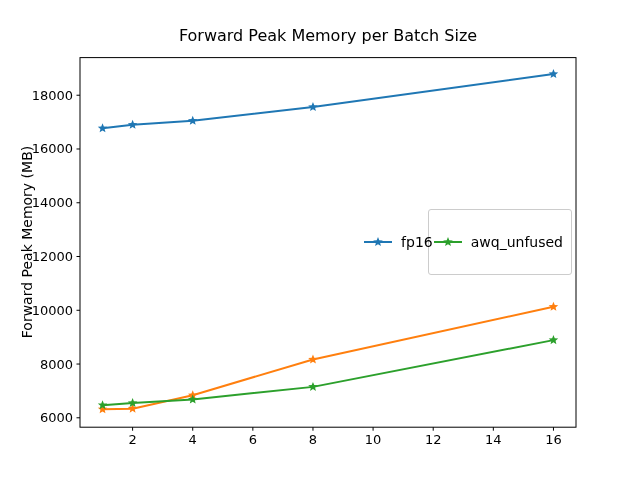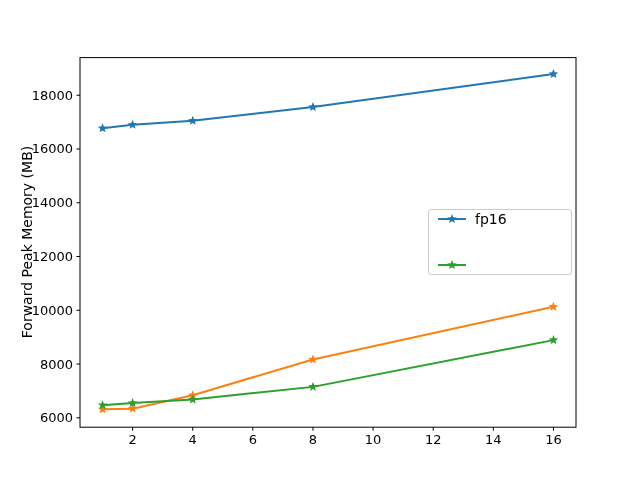--- a/index.html
+++ b/index.html
@@ -7,29 +7,30 @@
           font-family:"DejaVu Sans",sans-serif;color:#000;overflow:hidden;}
   #plot{position:absolute;left:0;top:0;}
   .chart-title{position:absolute;left:80px;width:496px;top:26px;text-align:center;
                font-size:16px;line-height:19px;}
   .xlabel{position:absolute;left:80px;width:496px;top:447px;text-align:center;font-size:14px;}
   .ylabel{position:absolute;left:27px;top:242px;transform:translate(-50%,-50%) rotate(-90deg);
           white-space:nowrap;font-size:14px;}
   .tick-label{font-size:13px;font-family:"DejaVu Sans",sans-serif;fill:#000;}
   .legend{position:absolute;left:428px;top:209px;width:144px;height:66px;box-sizing:border-box;
           background:#ffffff;border:1px solid #cccccc;border-radius:3px;
-          display:flex;flex-direction:column;justify-content:space-between;padding:2px 8px;}
+          display:flex;flex-direction:row;justify-content:flex-end;padding:2px 8px;}
   .legend-row{display:flex;align-items:center;gap:8px;font-size:14px;line-height:14px;}
   .legend-sample{flex:0 0 auto;}
   .legend-label{white-space:nowrap;}
 </style>
 </head>
 <body>
 
 <div class="figure">
+  <div class="chart-title">Forward Peak Memory per Batch Size</div>
   <div class="ylabel">Forward Peak Memory (MB)</div>
   <svg id="plot" width="640" height="480">
       <line x1="132.60606060606062" y1="427.2" x2="132.60606060606062" y2="430.7" stroke="#000000" stroke-width="1"></line>
       <text x="132.60606060606062" y="444.2" text-anchor="middle" class="tick-label">2</text>
       <line x1="192.72727272727272" y1="427.2" x2="192.72727272727272" y2="430.7" stroke="#000000" stroke-width="1"></line>
       <text x="192.72727272727272" y="444.2" text-anchor="middle" class="tick-label">4</text>
       <line x1="252.84848484848487" y1="427.2" x2="252.84848484848487" y2="430.7" stroke="#000000" stroke-width="1"></line>
       <text x="252.84848484848487" y="444.2" text-anchor="middle" class="tick-label">6</text>
       <line x1="312.969696969697" y1="427.2" x2="312.969696969697" y2="430.7" stroke="#000000" stroke-width="1"></line>
       <text x="312.969696969697" y="444.2" text-anchor="middle" class="tick-label">8</text>
@@ -81,15 +82,16 @@
           <line x1="1" y1="7" x2="29" y2="7" stroke="#1f77b4" stroke-width="2"></line>
           <polygon points="15.00,2.00 16.29,5.22 19.76,5.45 17.09,7.68 17.94,11.05 15.00,9.20 12.06,11.05 12.91,7.68 10.24,5.45 13.71,5.22" fill="#1f77b4"></polygon>
         </svg>
         <span class="legend-label">fp16</span>
       </div>
       <div class="legend-row">
         <svg width="30" height="14" class="legend-sample">
           <line x1="1" y1="7" x2="29" y2="7" stroke="#2ca02c" stroke-width="2"></line>
           <polygon points="15.00,2.00 16.29,5.22 19.76,5.45 17.09,7.68 17.94,11.05 15.00,9.20 12.06,11.05 12.91,7.68 10.24,5.45 13.71,5.22" fill="#2ca02c"></polygon>
         </svg>
+        <span class="legend-label">awq_unfused</span>
       </div>
     </div>
 </div>
 
 </body></html>

